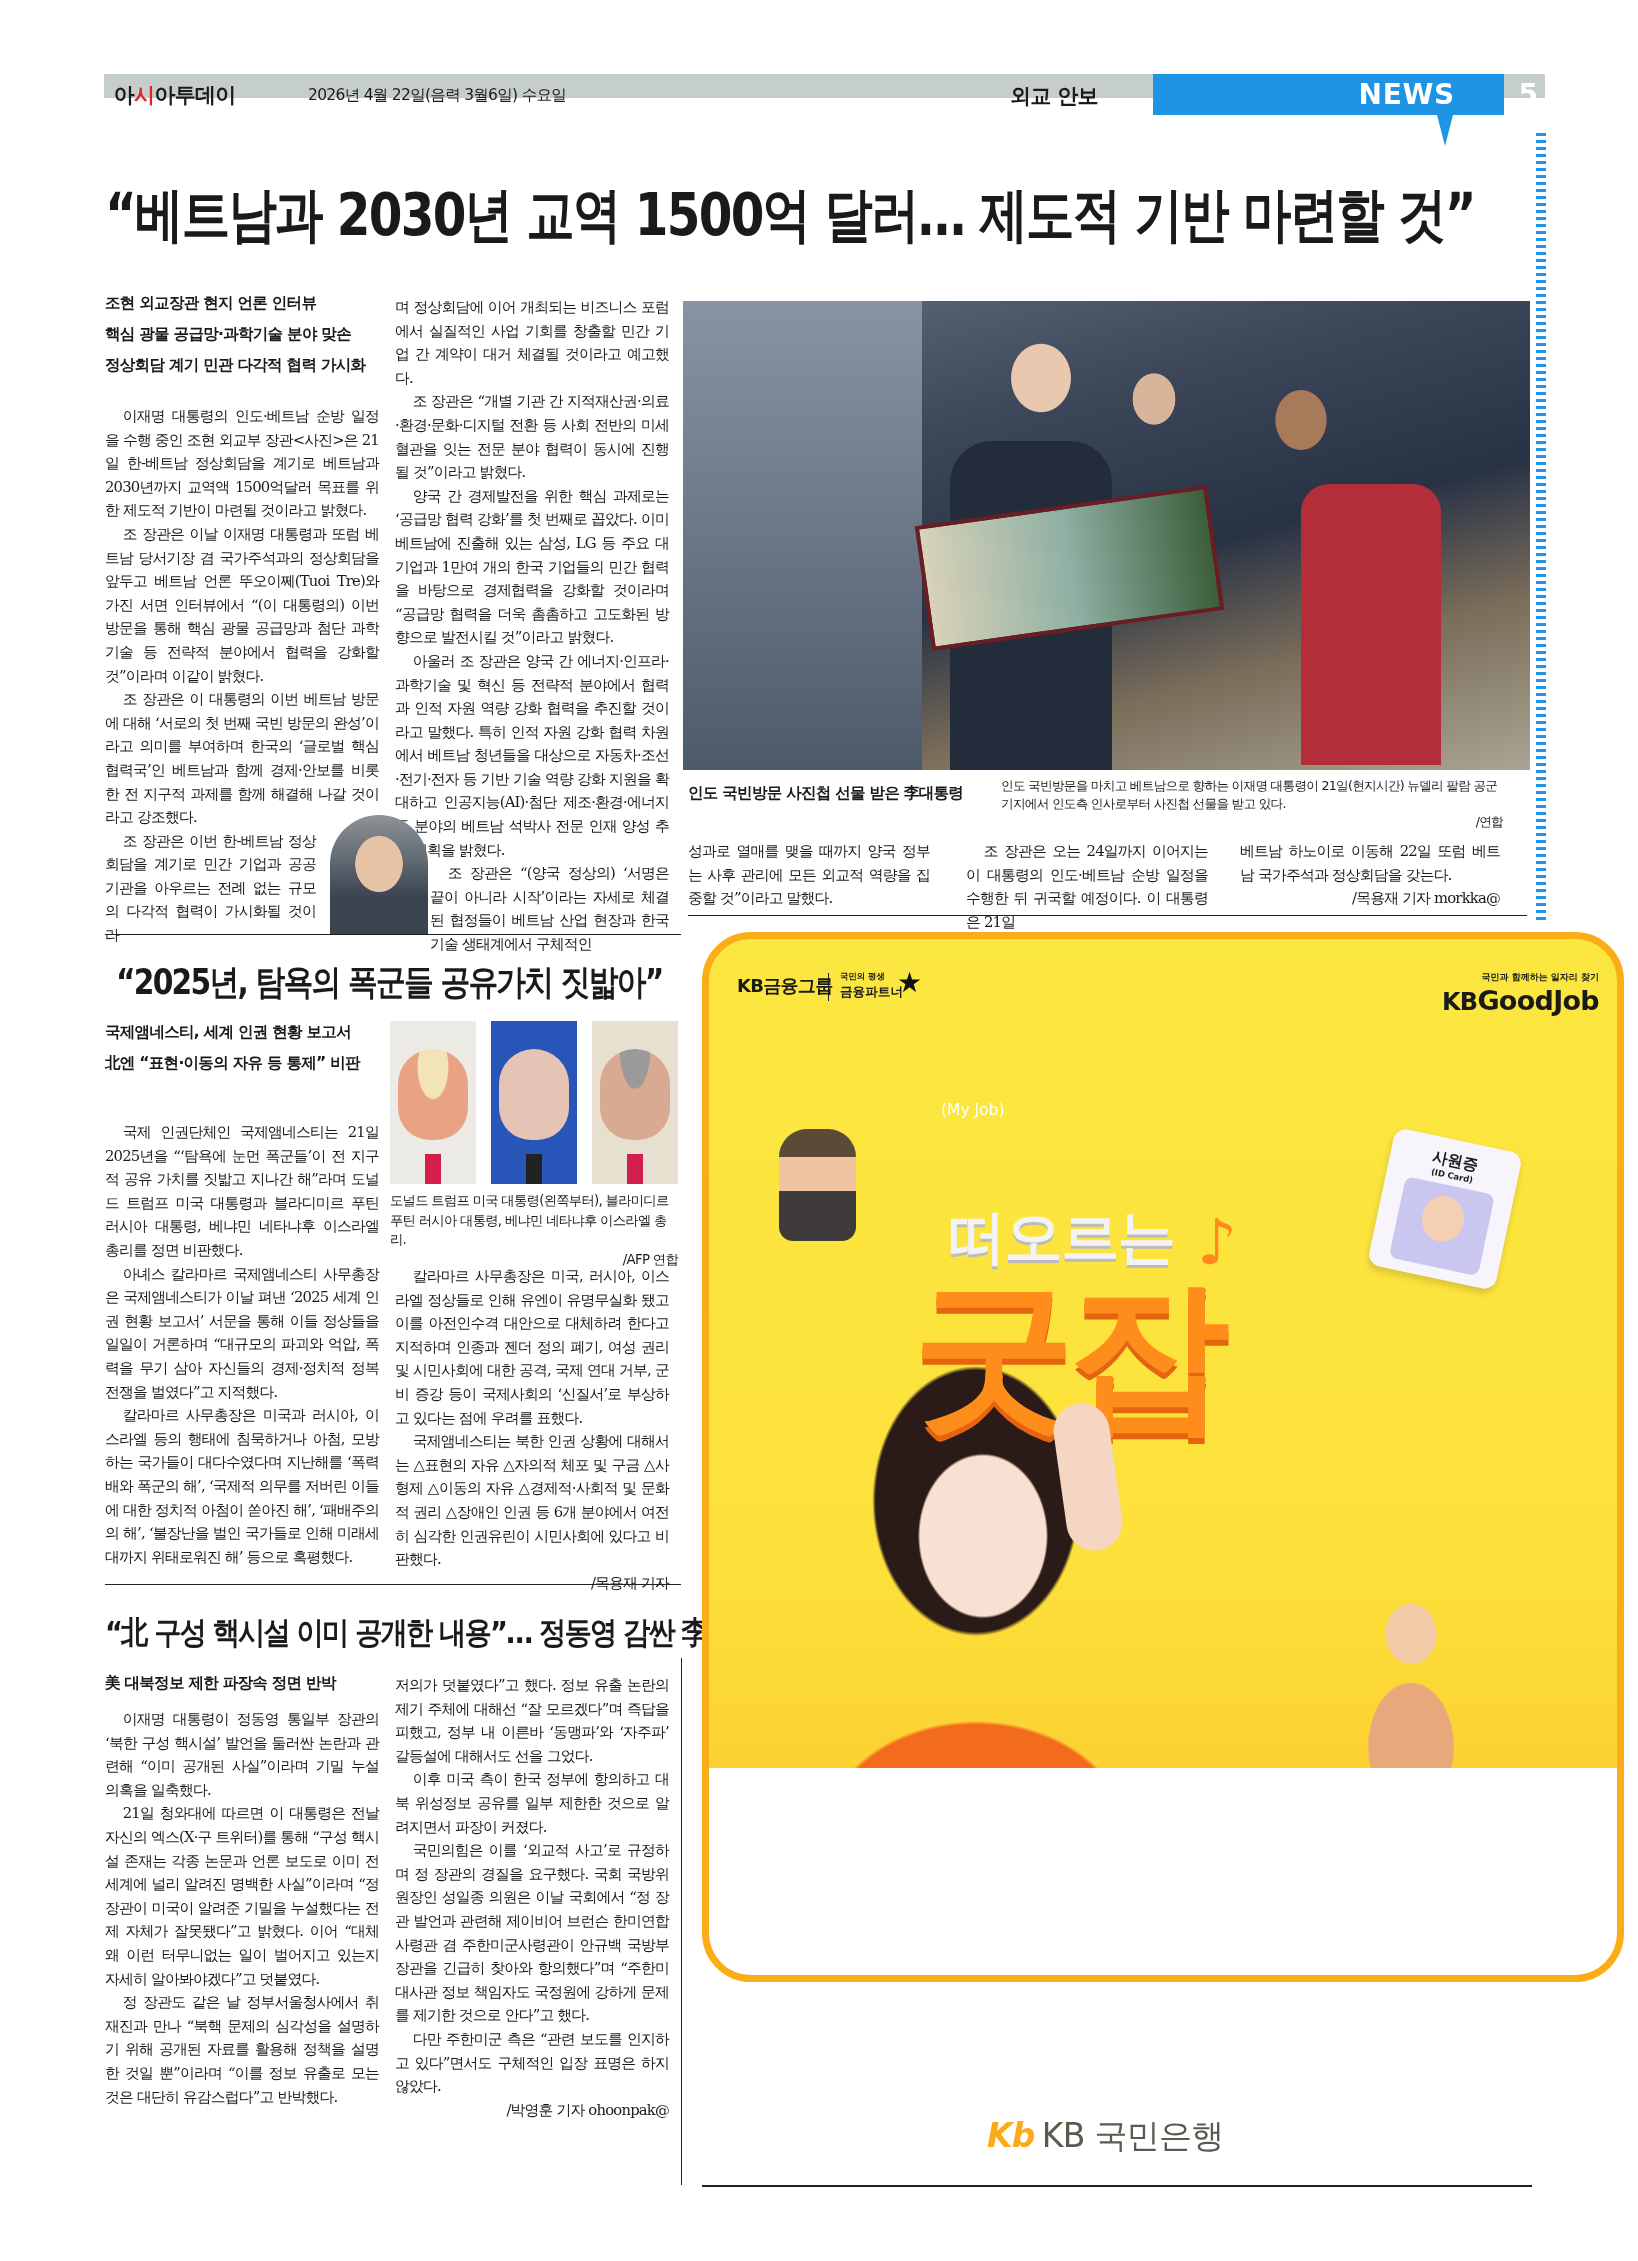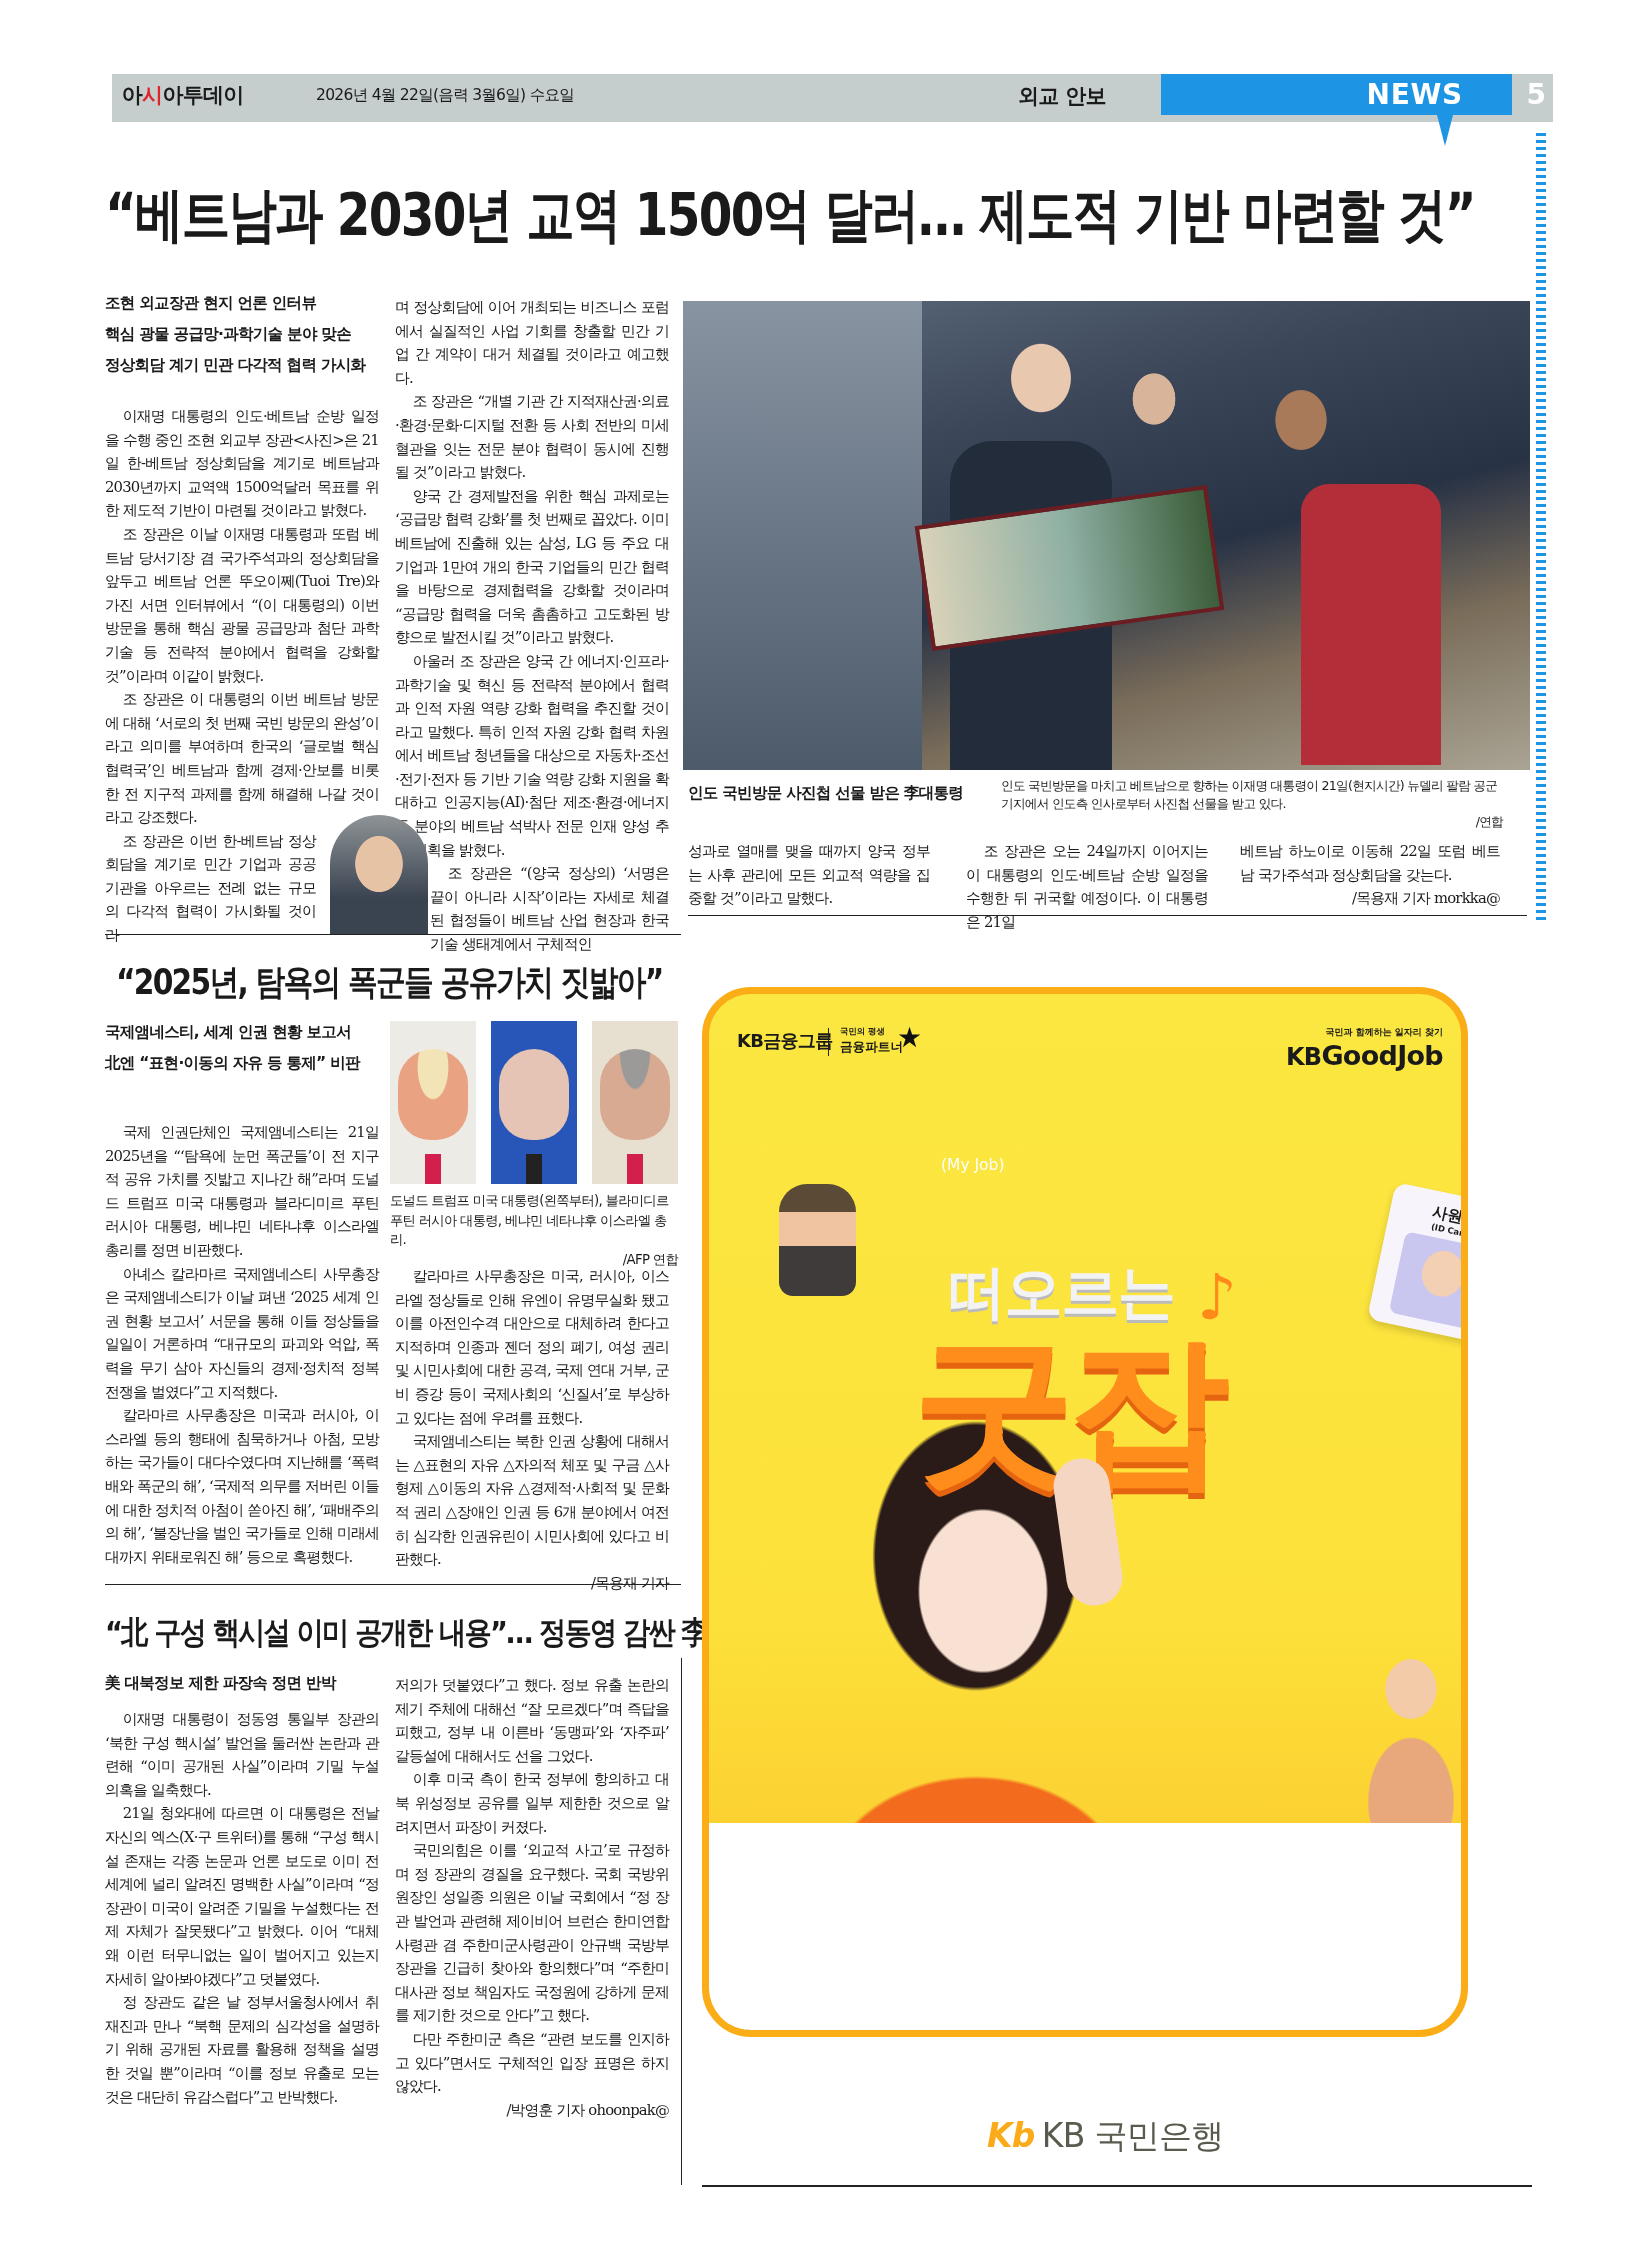--- a/index.html
+++ b/index.html
@@ -1,20 +1,20 @@
 <!DOCTYPE html>
 <html style="font-size:11.2px"><head>
 <meta charset="utf-8">
 <style>
   * { box-sizing: border-box; margin: 0; padding: 0; }
   html, body { width: 1639px; height: 2261px; background: #ffffff; overflow: hidden; }
   body { position: relative; font-family: "DejaVu Sans", "Liberation Sans", sans-serif; color: #1a1a1a; }
 
   
-  .masthead { position: absolute; left: 112px; top: 74px; width: 1441px; height: 48px; background: #c6cdcd; }
+  .masthead { position: absolute; left: 104px; top: 74px; width: 1441px; height: 24px; background: #c6cdcd; }
   .mh-logo { position: absolute; left: 9.8px; top: 7px; font-size: 21px; font-weight: bold; letter-spacing: -0.7px; }
   .mh-logo .red { color: #e0242a; }
   .mh-date { position: absolute; left: 204px; top: 10.5px; font-size: 15.5px; letter-spacing: -0.7px; }
   .mh-section { position: absolute; left: 906px; top: 7.7px; font-size: 21px; font-weight: bold; letter-spacing: -0.7px; }
   .mh-news { position: absolute; left: 1049px; top: 0; width: 351px; height: 41px; background: #1e95e4; }
   .mh-news span { position: absolute; right: 49px; top: 4.2px; font-size: 28px; color: #fff; font-weight: bold; letter-spacing: 0.7px; }
   .mh-news-tail { position: absolute; left: 1437px; top: 115px; width: 0; height: 0; border-left: 8.4px solid transparent; border-right: 8.4px solid transparent; border-top: 31px solid #1e95e4; }
   .mh-page { position: absolute; right: 7px; top: 4.2px; font-size: 28px; color: #fff; font-weight: bold; }
   .side-rule { position: absolute; left: 1536px; top: 133px; width: 9.8px; height: 787px;
     background: repeating-linear-gradient(to bottom, #1e95e4 0 2.8px, transparent 2.8px 7px); }
@@ -43,21 +43,21 @@
   .photo-main .bus { position: absolute; left: 0; top: 0; width: 239px; height: 469px; background: linear-gradient(180deg,#8894a2,#4d5a6a); }
   .photo-minister { left: 330px; top: 815px; width: 98px; height: 119px; border-radius: 49px 49px 0 0;
     background: radial-gradient(ellipse 39px 46px at 49px 49px, #e7c3a6 60%, transparent 62%), linear-gradient(180deg, #8e9497 0%, #3a4350 70%); }
   .photo-leaders { left: 390px; top: 1021px; width: 288px; height: 163px; background: #fff; }
   .leader { position: absolute; top: 0; width: 86px; height: 163px; }
   .leader .face { position: absolute; left: 8.4px; top: 28px; width: 70px; height: 91px; border-radius: 35px 35px 32px 32px; }
   .leader .tie { position: absolute; left: 35px; top: 133px; width: 15.5px; height: 29.5px; background: #d21f4d; }
   .cap { position: absolute; font-size: 13.3px; line-height: 19.7px; letter-spacing: -0.7px; }
 
   
-  .ad { position: absolute; left: 702px; top: 987px; width: 766px; height: 1050px; border: 7px solid #fbad18; border-radius: 49px; overflow: hidden;
+  .ad { position: absolute; left: 702px; top: 932px; width: 922px; height: 1050px; border: 7px solid #fbad18; border-radius: 49px; overflow: hidden;
     background: linear-gradient(180deg, #fbe741 0%, #fde13a 60%, #f9c22a 100%); }
   .ad-lower { position: absolute; left: 0; bottom: 0; width: 100%; height: 207px; background: #fff; }
   .ad-kbgroup { position: absolute; left: 28px; top: 35px; font-size: 18px; font-weight: bold; letter-spacing: -0.7px; }
   .ad-kbgroup-sep { position: absolute; left: 119px; top: 34px; width: 1.4px; height: 28px; background: #222; }
   .ad-partner-small { position: absolute; left: 131px; top: 32px; font-size: 8.4px; font-weight: bold; }
   .ad-partner { position: absolute; left: 131px; top: 45px; font-size: 12.6px; font-weight: bold; }
   .ad-star { position: absolute; left: 188px; top: 27px; font-size: 28px; color: #111; }
   .ad-goodjob-small { position: absolute; right: 18px; top: 32px; font-size: 9px; font-weight: bold; }
   .ad-goodjob { position: absolute; right: 18px; top: 46px; font-size: 24px; font-weight: bold; letter-spacing: -0.7px; }
   .ad-goodjob .gj { font-size: 27px; }

